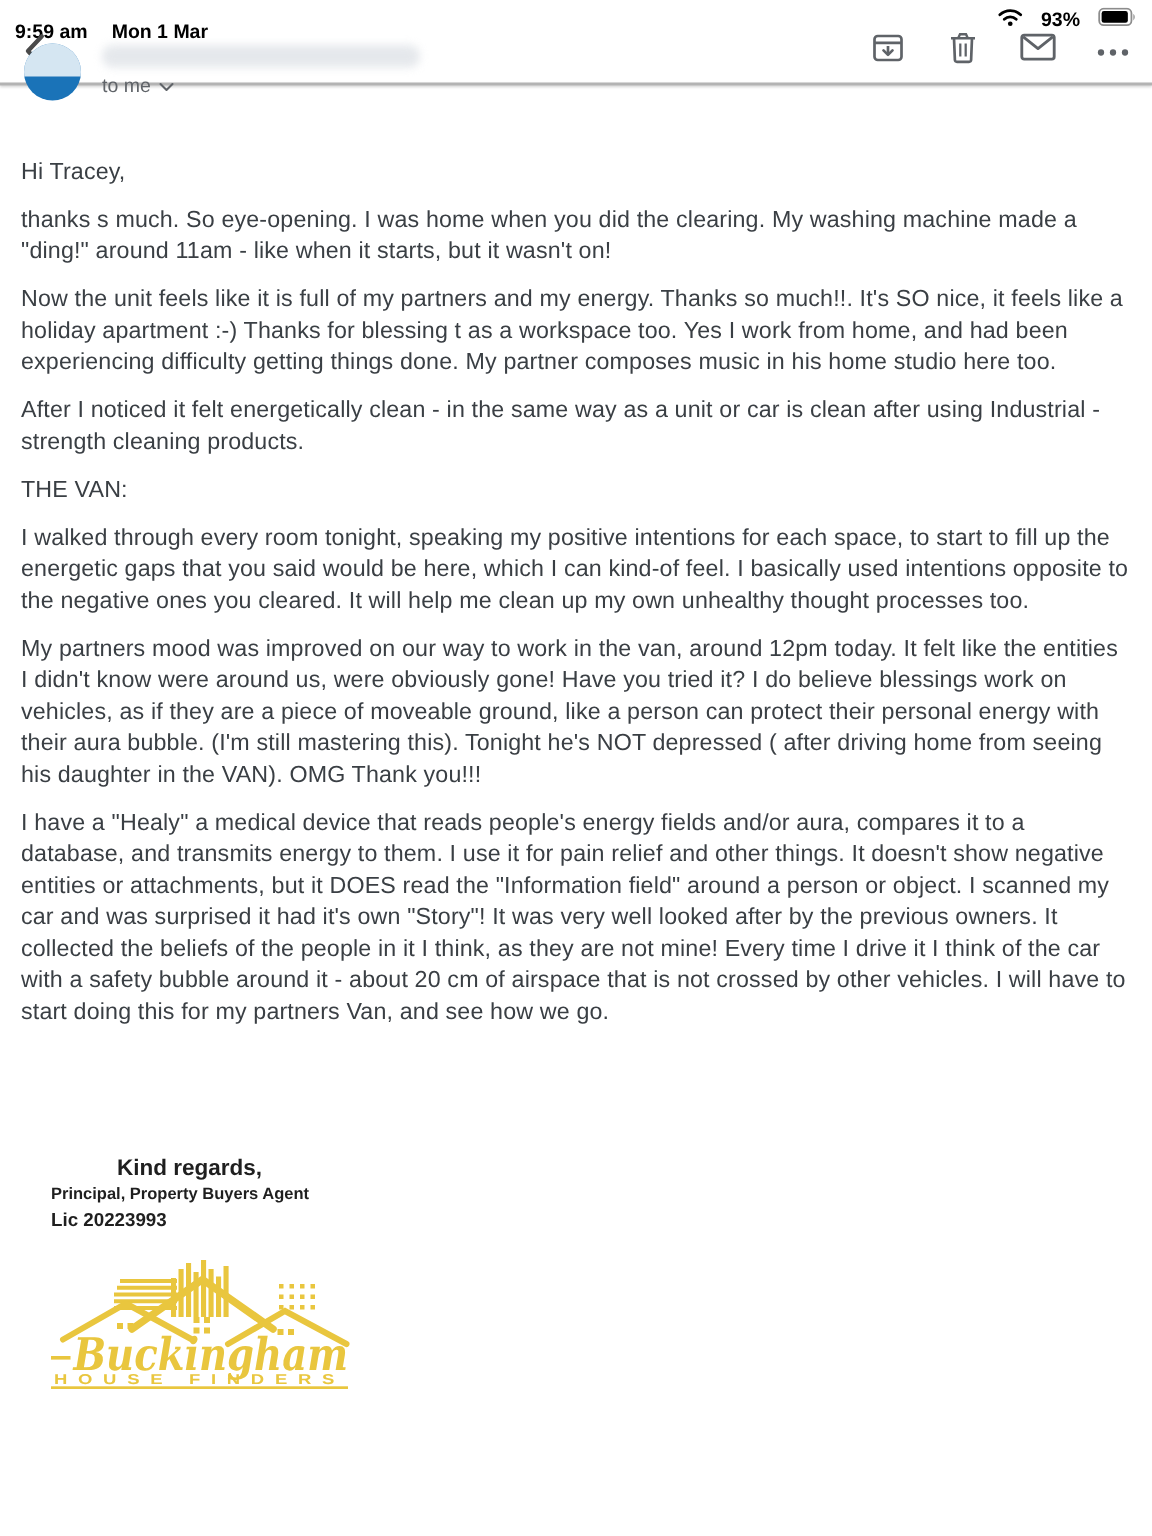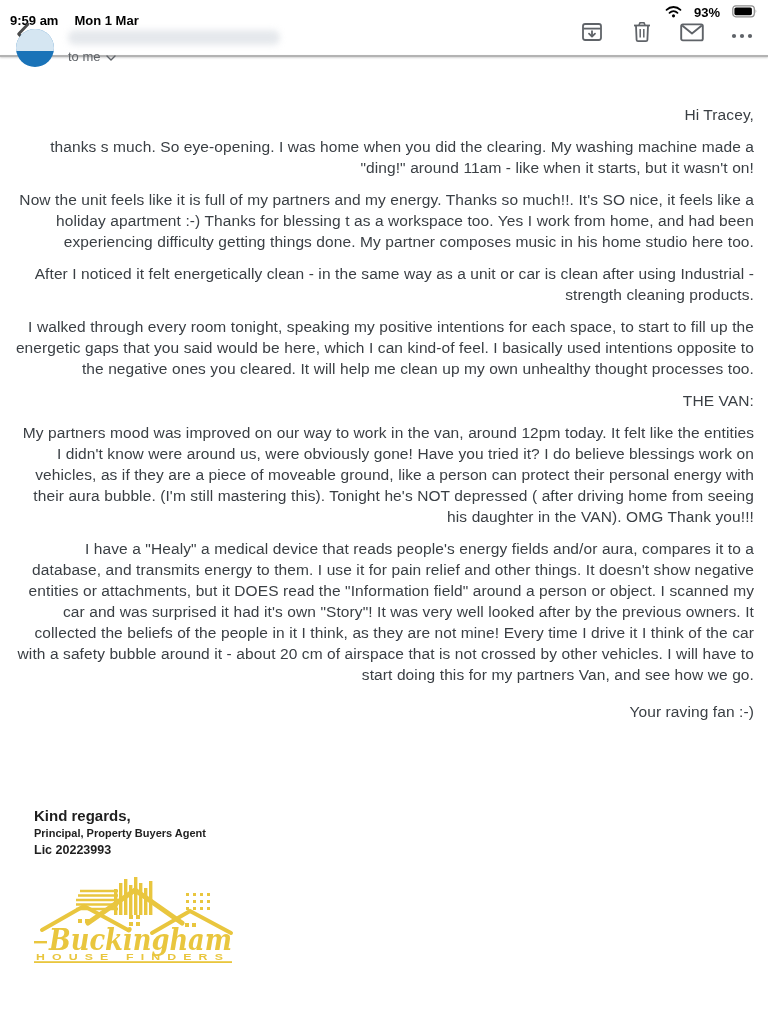--- a/index.html
+++ b/index.html
@@ -40,26 +40,25 @@
   }
   .to-me-row{
     position:absolute;left:68px;top:27px;display:flex;gap:5px;
     font-size:13px;color:#5f6368;cursor:pointer;
   }
   
   .email-body{padding:35px 14px 0 14px;}
   .email-body p{
     margin:0 0 11px 0;font-size:15.5px;line-height:21px;color:#3a3f44;
     letter-spacing:.1px;
-    text-align:right;
   }
   .gap-before{margin-top:16px !important;}
   
   .signature{margin:85px 0 0 20px;color:#1f1f1f;}
-  .sig-closing{font-size:15px;font-weight:700;}
+  .sig-closing{font-size:15px;font-weight:700;margin-left:44px;}
   .sig-name{font-size:17.5px;font-weight:700;margin-top:38px;}
   .sig-title{font-size:11px;font-weight:700;margin-top:3px;}
   .sig-license{font-size:12.5px;font-weight:700;margin-top:4px;}
   .logo-block{margin-top:18px;width:202px;}
   .logo-block svg{display:block;}
 </style>
 </head>
 <body>
 
 <div class="status-bar">
@@ -152,25 +151,24 @@
       </svg>
     </span>
   </div>
 </div>
 
 <div class="email-body">
   <p>Hi Tracey,</p>
   <p>thanks s much. So eye-opening. I was home when you did the clearing. My washing machine made a "ding!" around 11am -  like when it starts, but it wasn't on!</p>
   <p>Now the unit feels like it is full of my partners and my energy. Thanks so much!!. It's SO nice, it feels like a holiday apartment :-) Thanks for blessing t as a workspace too. Yes I work from home, and had been experiencing difficulty getting things done. My partner composes music in his home studio here too.</p>
   <p>After I noticed it felt energetically clean - in the same way as a unit or car is clean after using Industrial - strength cleaning products.</p>
+  <p>THE VAN:</p>
   <p>I walked through every room tonight, speaking my positive intentions for each space, to start to fill up the energetic gaps that you said would be here, which I can kind-of feel. I basically used intentions opposite to the negative ones you cleared. It will help me clean up my own unhealthy thought processes too.</p>
-  <p>THE VAN:</p>
   <p>My partners mood was improved on our way to work in the van, around 12pm today. It felt like the entities I didn't know were around us, were obviously gone! Have you tried it?  I do believe blessings work on vehicles, as if they are a piece of moveable ground, like a person can protect their personal energy with their aura bubble. (I'm still mastering this). Tonight he's NOT depressed ( after driving home from seeing his daughter in the VAN). OMG Thank you!!!</p>
   <p>I have a "Healy" a medical device  that reads people's energy fields and/or aura, compares it to a database, and transmits energy to them. I use it for pain relief and other things. It doesn't show negative entities or attachments, but it DOES read the "Information field" around a person or object. I scanned my car and was surprised it had it's own "Story"! It was very well looked after by the previous owners. It collected the beliefs of the people in it I think, as they are not mine! Every time I drive it I think of the car with a safety bubble around it - about 20 cm of airspace that is not crossed by other vehicles. I will have to start doing this for my partners Van, and see how we go.</p>
-  <p class="gap-before">Your raving fan :-)</p>
 
   <div class="signature">
     <div class="sig-closing">Kind regards,</div>
     <div class="sig-title">Principal, Property Buyers Agent</div>
     <div class="sig-license">Lic 20223993</div>
 
     <div class="logo-block">
       <svg width="202" height="88" viewBox="0 0 202 88">
 
         <g fill="#e9c63e">

